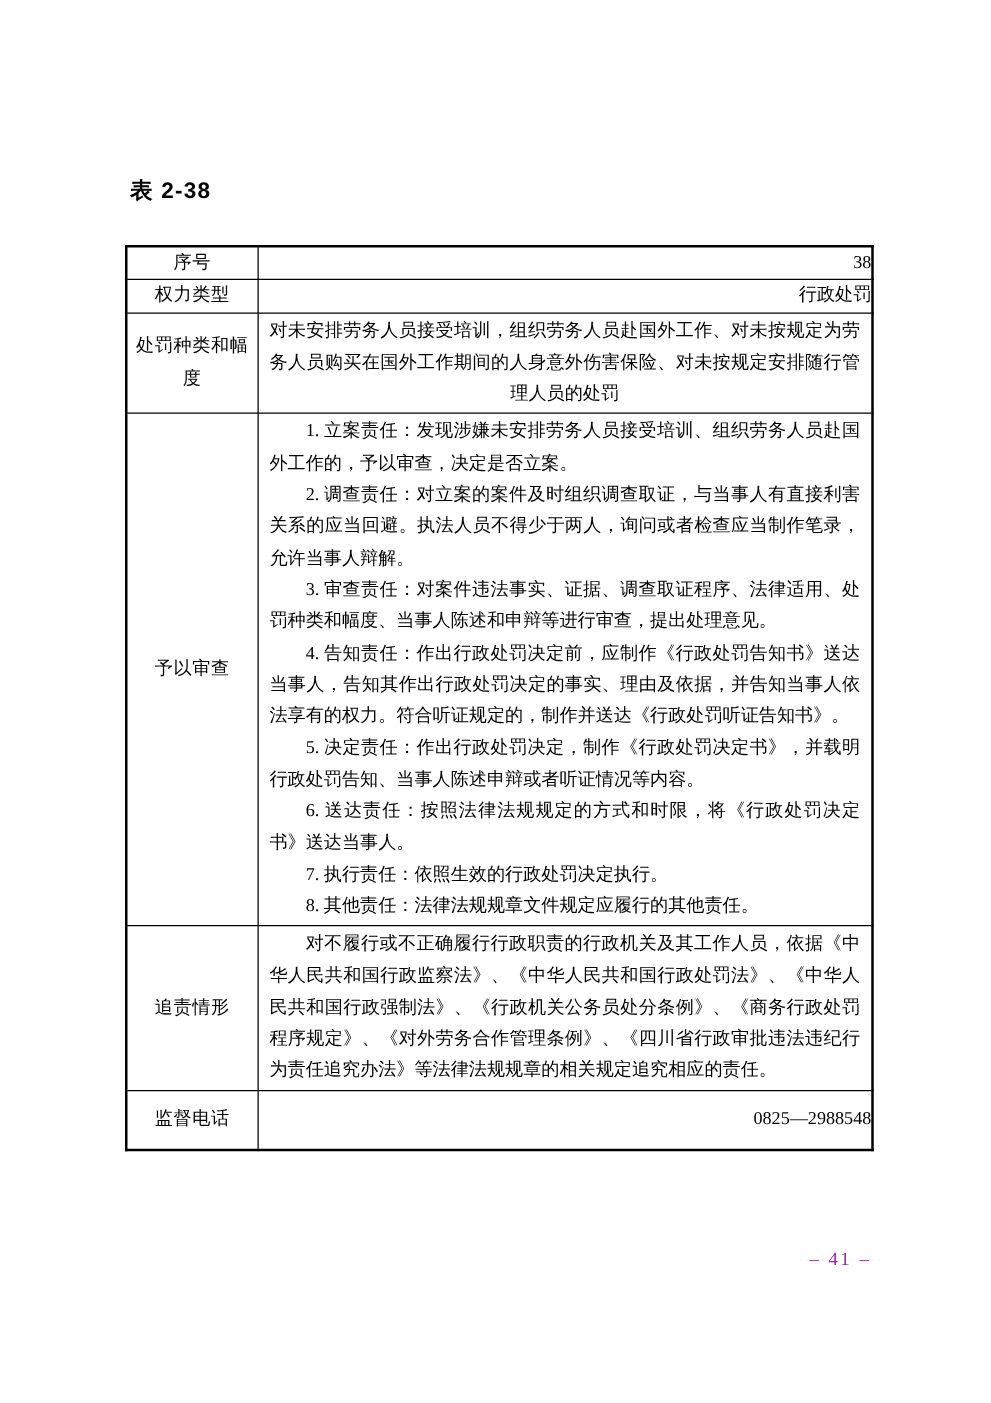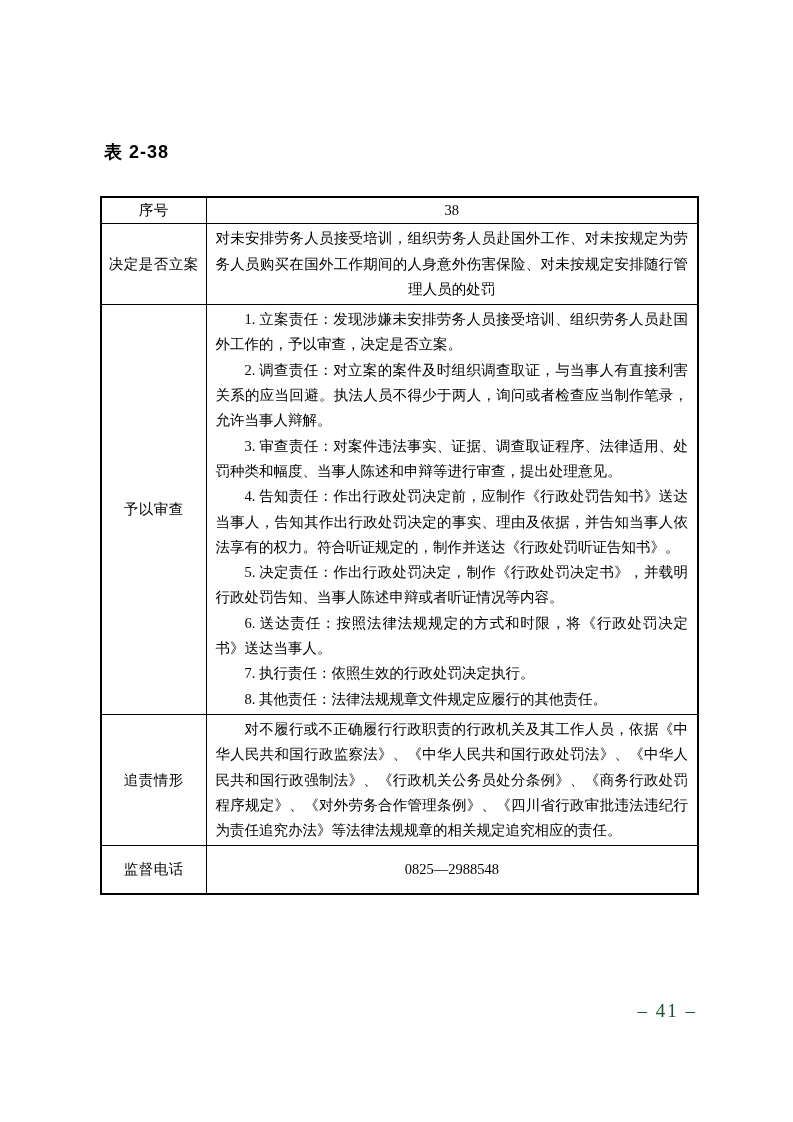--- a/index.html
+++ b/index.html
@@ -41,21 +41,21 @@
     vertical-align: middle;
     overflow: hidden;
   }
   col.c-label { width: 105px; }
   col.c-value { width: 492px; }
   td.label-cell {
     text-align: center;
     letter-spacing: 0.5px;
   }
   td.value-center {
-    text-align: center;
+    text-align: right;
   }
   td.value-name {
     text-align: justify;
     text-align-last: center;
     padding: 2px 9px;
   }
   td.value-duties {
     vertical-align: top;
     padding: 2px 9px 2px 9px;
   }
@@ -69,44 +69,48 @@
   td.value-account p {
     text-align: justify;
     text-indent: 2em;
   }
   .page-number {
     position: absolute;
     top: 1000px;
     left: 0;
     width: 697px;
     text-align: right;
-    font-size: 19px;
+    font-size: 15px;
     letter-spacing: 2px;
-    color: #14532d;
+    color: #a21caf;
   }
 </style>
 </head>
 <body>
 
 <div class="page">
 
   <div class="doc-title">表 2-38</div>
 
   <table class="power-table">
     <colgroup>
       <col class="c-label">
       <col class="c-value">
     </colgroup>
     <tbody>
       <tr style="height:24px;margin-left:45px;">
         <td class="label-cell">序号</td>
         <td class="value-center">38</td>
       </tr>
+      <tr style="height:25px;">
+        <td class="label-cell">权力类型</td>
+        <td class="value-center">行政处罚</td>
+      </tr>
       <tr style="height:78px;">
-        <td class="label-cell">决定是否立案</td>
+        <td class="label-cell">处罚种类和幅度</td>
         <td class="value-name">对未安排劳务人员接受培训，组织劳务人员赴国外工作、对未按规定为劳务人员购买在国外工作期间的人身意外伤害保险、对未按规定安排随行管理人员的处罚</td>
       </tr>
       <tr style="height:404px;">
         <td class="label-cell">予以审查</td>
         <td class="value-duties">
           <p>1. 立案责任：发现涉嫌未安排劳务人员接受培训、组织劳务人员赴国外工作的，予以审查，决定是否立案。</p>
           <p>2. 调查责任：对立案的案件及时组织调查取证，与当事人有直接利害关系的应当回避。执法人员不得少于两人，询问或者检查应当制作笔录，允许当事人辩解。</p>
           <p>3. 审查责任：对案件违法事实、证据、调查取证程序、法律适用、处罚种类和幅度、当事人陈述和申辩等进行审查，提出处理意见。</p>
           <p>4. 告知责任：作出行政处罚决定前，应制作《行政处罚告知书》送达当事人，告知其作出行政处罚决定的事实、理由及依据，并告知当事人依法享有的权力。符合听证规定的，制作并送达《行政处罚听证告知书》。</p>
           <p>5. 决定责任：作出行政处罚决定，制作《行政处罚决定书》，并载明行政处罚告知、当事人陈述申辩或者听证情况等内容。</p>

